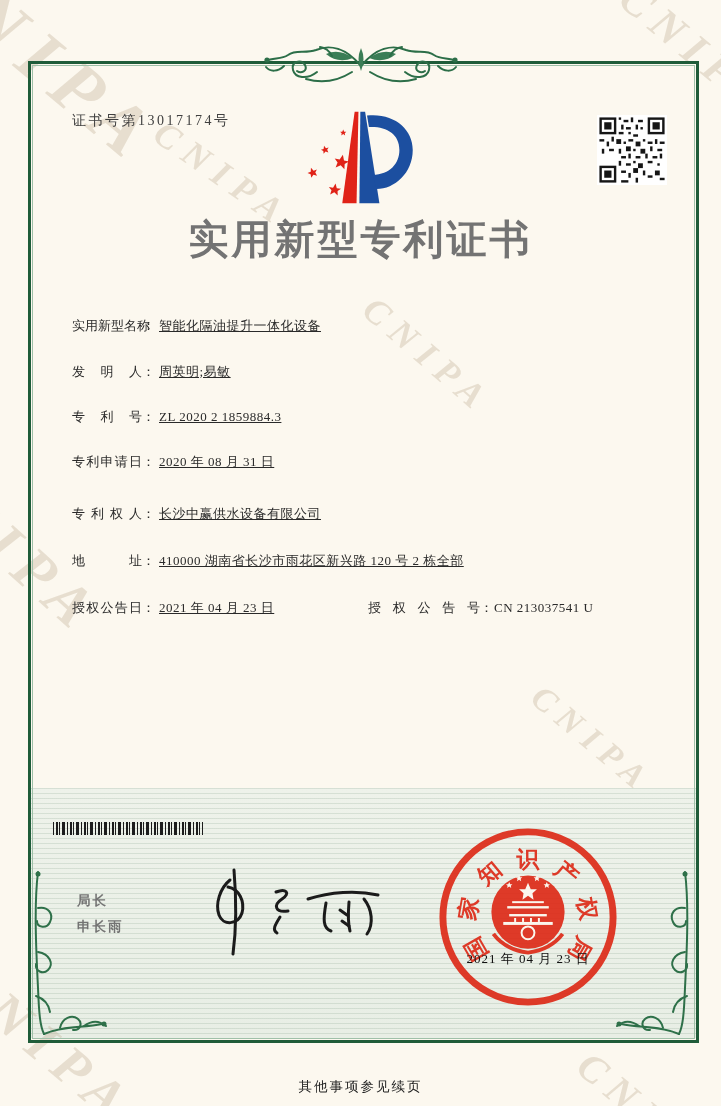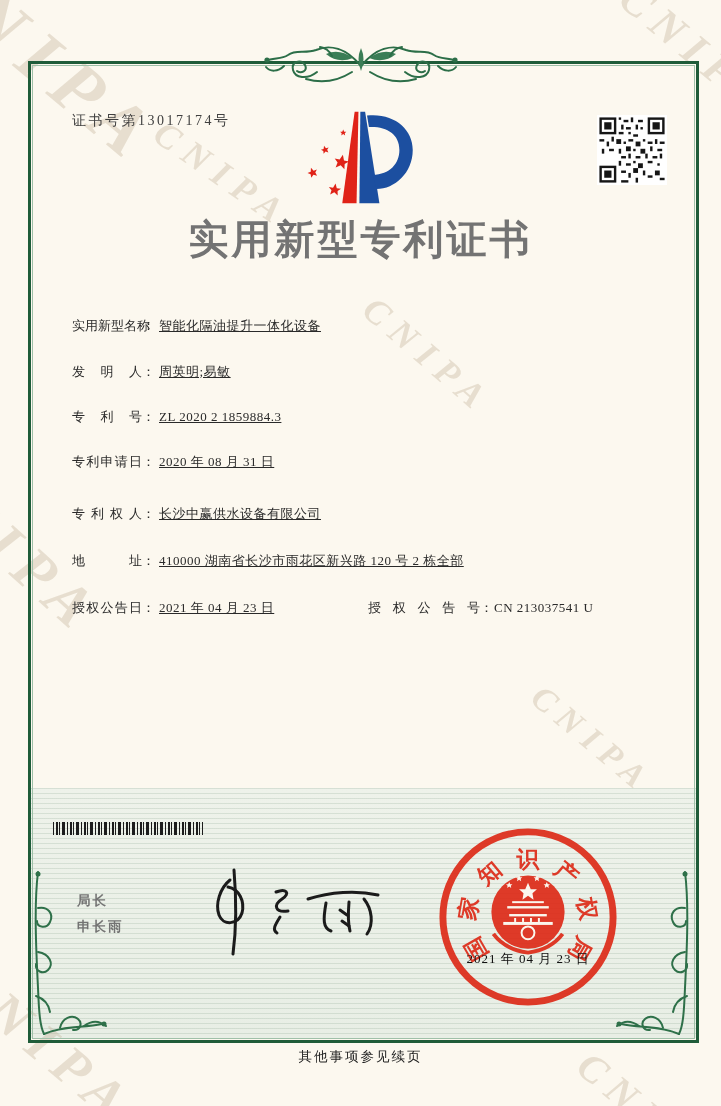--- a/index.html
+++ b/index.html
@@ -64,21 +64,21 @@
   .signer{position:absolute;left:77px;top:888px;font-family:"Liberation Sans","DejaVu Sans",sans-serif;
           font-weight:700;color:#737373;font-size:13.5px;line-height:26px;letter-spacing:2px;}
   .signature{position:absolute;left:190px;top:866px;}
 
   .seal{position:absolute;left:434px;top:823px;}
   .seal-date{position:absolute;left:458px;top:950px;width:140px;text-align:center;
              font-size:13px;letter-spacing:1px;color:#111;}
 
   .page-info{position:absolute;left:0;top:1007px;width:100%;text-align:center;
              font-size:12.5px;letter-spacing:1px;color:#333;}
-  .footer-note{position:absolute;left:0;top:1048px;width:100%;text-align:center;
+  .footer-note{position:absolute;left:0;top:1078px;width:100%;text-align:center;
                font-size:13.5px;letter-spacing:2px;color:#222;}
 
   .orn{position:absolute;z-index:6;pointer-events:none;}
   .orn-top{left:242px;top:36px;}
   .orn-bl{left:30px;top:868px;}
   .orn-br{left:611px;top:868px;transform:scaleX(-1);}
 
   .seal-char{font-weight:700;font-family:"Liberation Serif",serif;}
 </style>
 </head>

